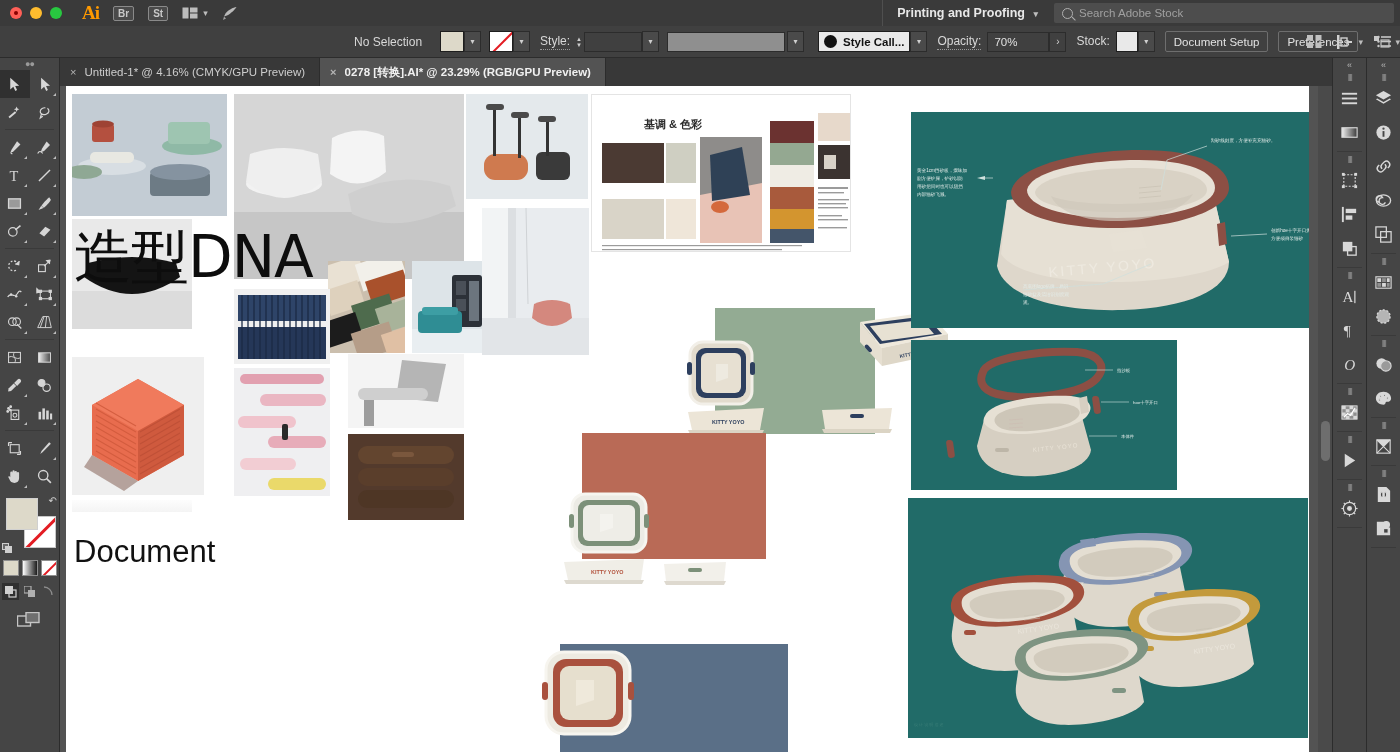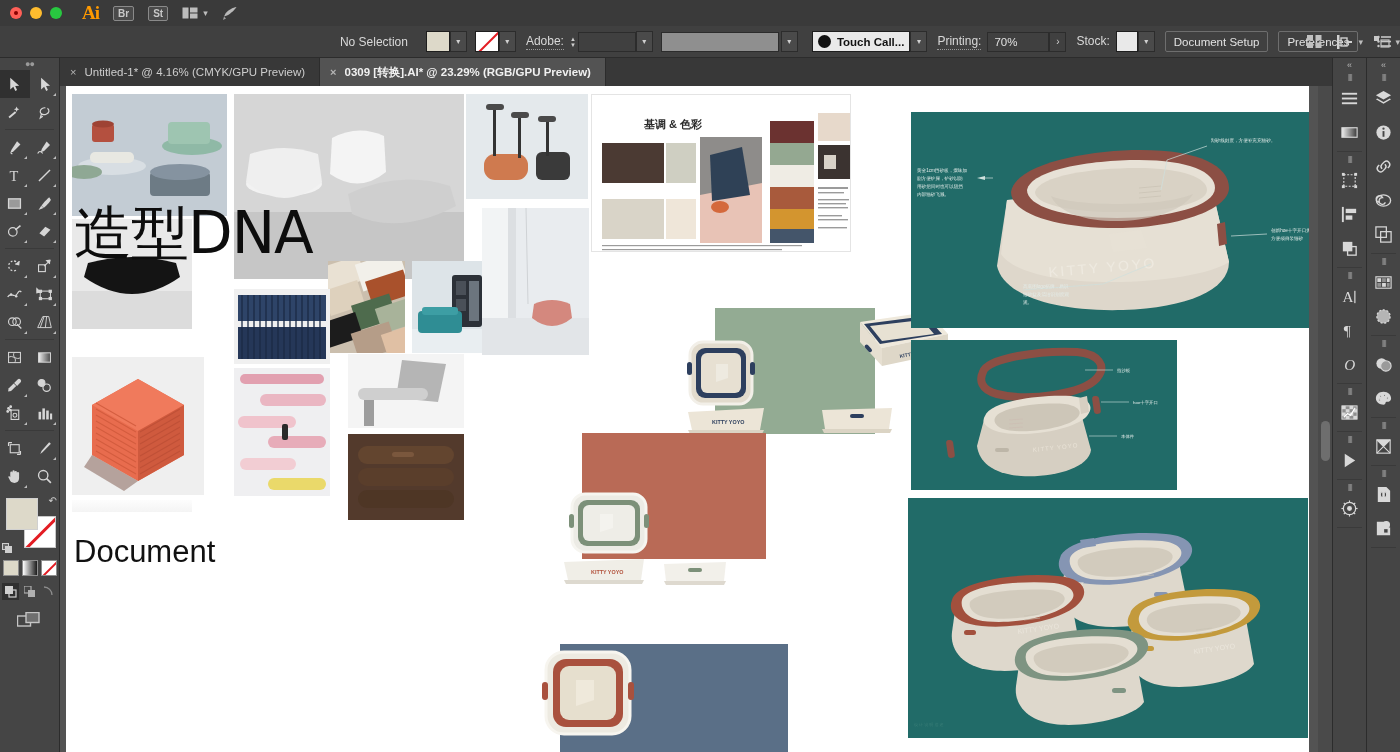--- a/index.html
+++ b/index.html
@@ -223,52 +223,62 @@
         <rect x="8" y="6.5" width="7.5" height="5" fill="#bdbdbd"></rect>
       </svg>
       <span class="chev">▾</span>
     </div>
     <div class="tb-plain">
       <svg width="17" height="15" viewBox="0 0 17 15">
         <path d="M14.5 1 C11 1.5 6 4 3.5 7.5 L2 10.5 L5 9.5 C9 7.5 13 3.5 14.5 1 Z" fill="#b9b9b9"></path>
         <path d="M2 10.5 L1 14 L4 12.5 Z" fill="#a3a3a3"></path>
       </svg>
     </div>
+    <div class="tb-right">
+      <div class="workspace-name">
+        <span>Printing and Proofing</span>
+        <span class="chev">▾</span>
+      </div>
+      <div class="stock-search">
+        <span class="mag"></span>
+        <span>Search Adobe Stock</span>
+      </div>
+    </div>
   </div>
 
   <div class="controlbar">
     <div class="sel-status">No Selection</div>
 
     <div class="ctl-group">
       <div class="swatch-box"></div>
       <div class="drop-btn">▾</div>
     </div>
     <div class="ctl-group" style="margin-left:8px">
       <div class="swatch-none"></div>
       <div class="drop-btn">▾</div>
     </div>
 
-    <div class="lbl">Adobe:</div>
+    <div class="lbl">Style:</div>
     <div class="stepper">
         <span>▲</span>
         <span>▼</span>
       </div>
     <div class="field stroke-field"></div>
     <div class="drop-btn">▾</div>
 
     <div class="wide-grey"></div>
     <div class="drop-btn" style="margin-left:2px">▾</div>
 
     <div class="brush-box">
       <span class="brush-dot"></span>
-      <span class="brush-text">Touch Call...</span>
+      <span class="brush-text">Style Call...</span>
     </div>
     <div class="drop-btn">▾</div>
 
-    <div class="lbl">Printing:</div>
+    <div class="lbl">Opacity:</div>
     <div class="field opacity-field">70%</div>
     <div class="arrow-btn">›</div>
 
     <div class="lbl nodot">Stock:</div>
     <div class="style-sw"></div>
     <div class="drop-btn">▾</div>
 
     <div class="btn">Document Setup</div>
     <div class="btn">Preferences</div>
 
@@ -310,21 +320,21 @@
     </div>
   </div>
 
   <div class="tabbar">
     <div class="tab">
       <span class="x">×</span>
       <span>Untitled-1* @ 4.16% (CMYK/GPU Preview)</span>
     </div>
     <div class="tab active">
       <span class="x">×</span>
-      <span>0309 [转换].AI* @ 23.29% (RGB/GPU Preview)</span>
+      <span>0278 [转换].AI* @ 23.29% (RGB/GPU Preview)</span>
     </div>
   </div>
 
   <div class="toolbar">
     <div class="tb-handle">●●</div>
     <div class="tools">
 
       <div class="tool sel">
         <svg class="ti tif" viewBox="0 0 20 20">
             <path d="M5 2 L5 16 L8.6 12.6 L11 17.5 L13 16.4 L10.8 11.8 L15.5 11.5 Z"></path>
@@ -801,21 +811,21 @@
           <rect width="116" height="86" fill="#533a2c"></rect>
           <rect x="10" y="12" width="96" height="18" rx="9" fill="#63452f"></rect>
           <rect x="10" y="34" width="96" height="18" rx="9" fill="#5a3e2b"></rect>
           <rect x="10" y="56" width="96" height="18" rx="9" fill="#4e3625"></rect>
           <rect x="44" y="18" width="22" height="5" rx="2.5" fill="#7a573d"></rect>
         </svg>
       </div>
 
       <div class="ph img11" style="left:6px; top:414px; width:120px; height:12px;"></div>
 
-      <div class="dna-text" style="left:8px; top:118px;">造型DNA</div>
+      <div class="dna-text" style="left:8px; top:142px;">造型DNA</div>
 
       <div class="details-text" style="left:8px; top:448px;">Document</div>
 
       <div class="ph" style="left:649px; top:222px; width:160px; height:126px; background:#93ab93;"></div>
       <svg style="position:absolute; left:616px; top:218px;" width="270" height="140" viewBox="0 0 270 140">
 
         <rect x="8" y="38" width="62" height="62" rx="13" fill="#e2dbcd" stroke="#f2efe8" stroke-width="3"></rect>
         <rect x="14" y="44" width="50" height="50" rx="9" fill="#2d3f5e"></rect>
         <rect x="19" y="49" width="40" height="40" rx="6" fill="#e7e0d2"></rect>
         <path d="M34 60 L46 60 L46 74 L34 78 Z" fill="#eeeae0"></path>

